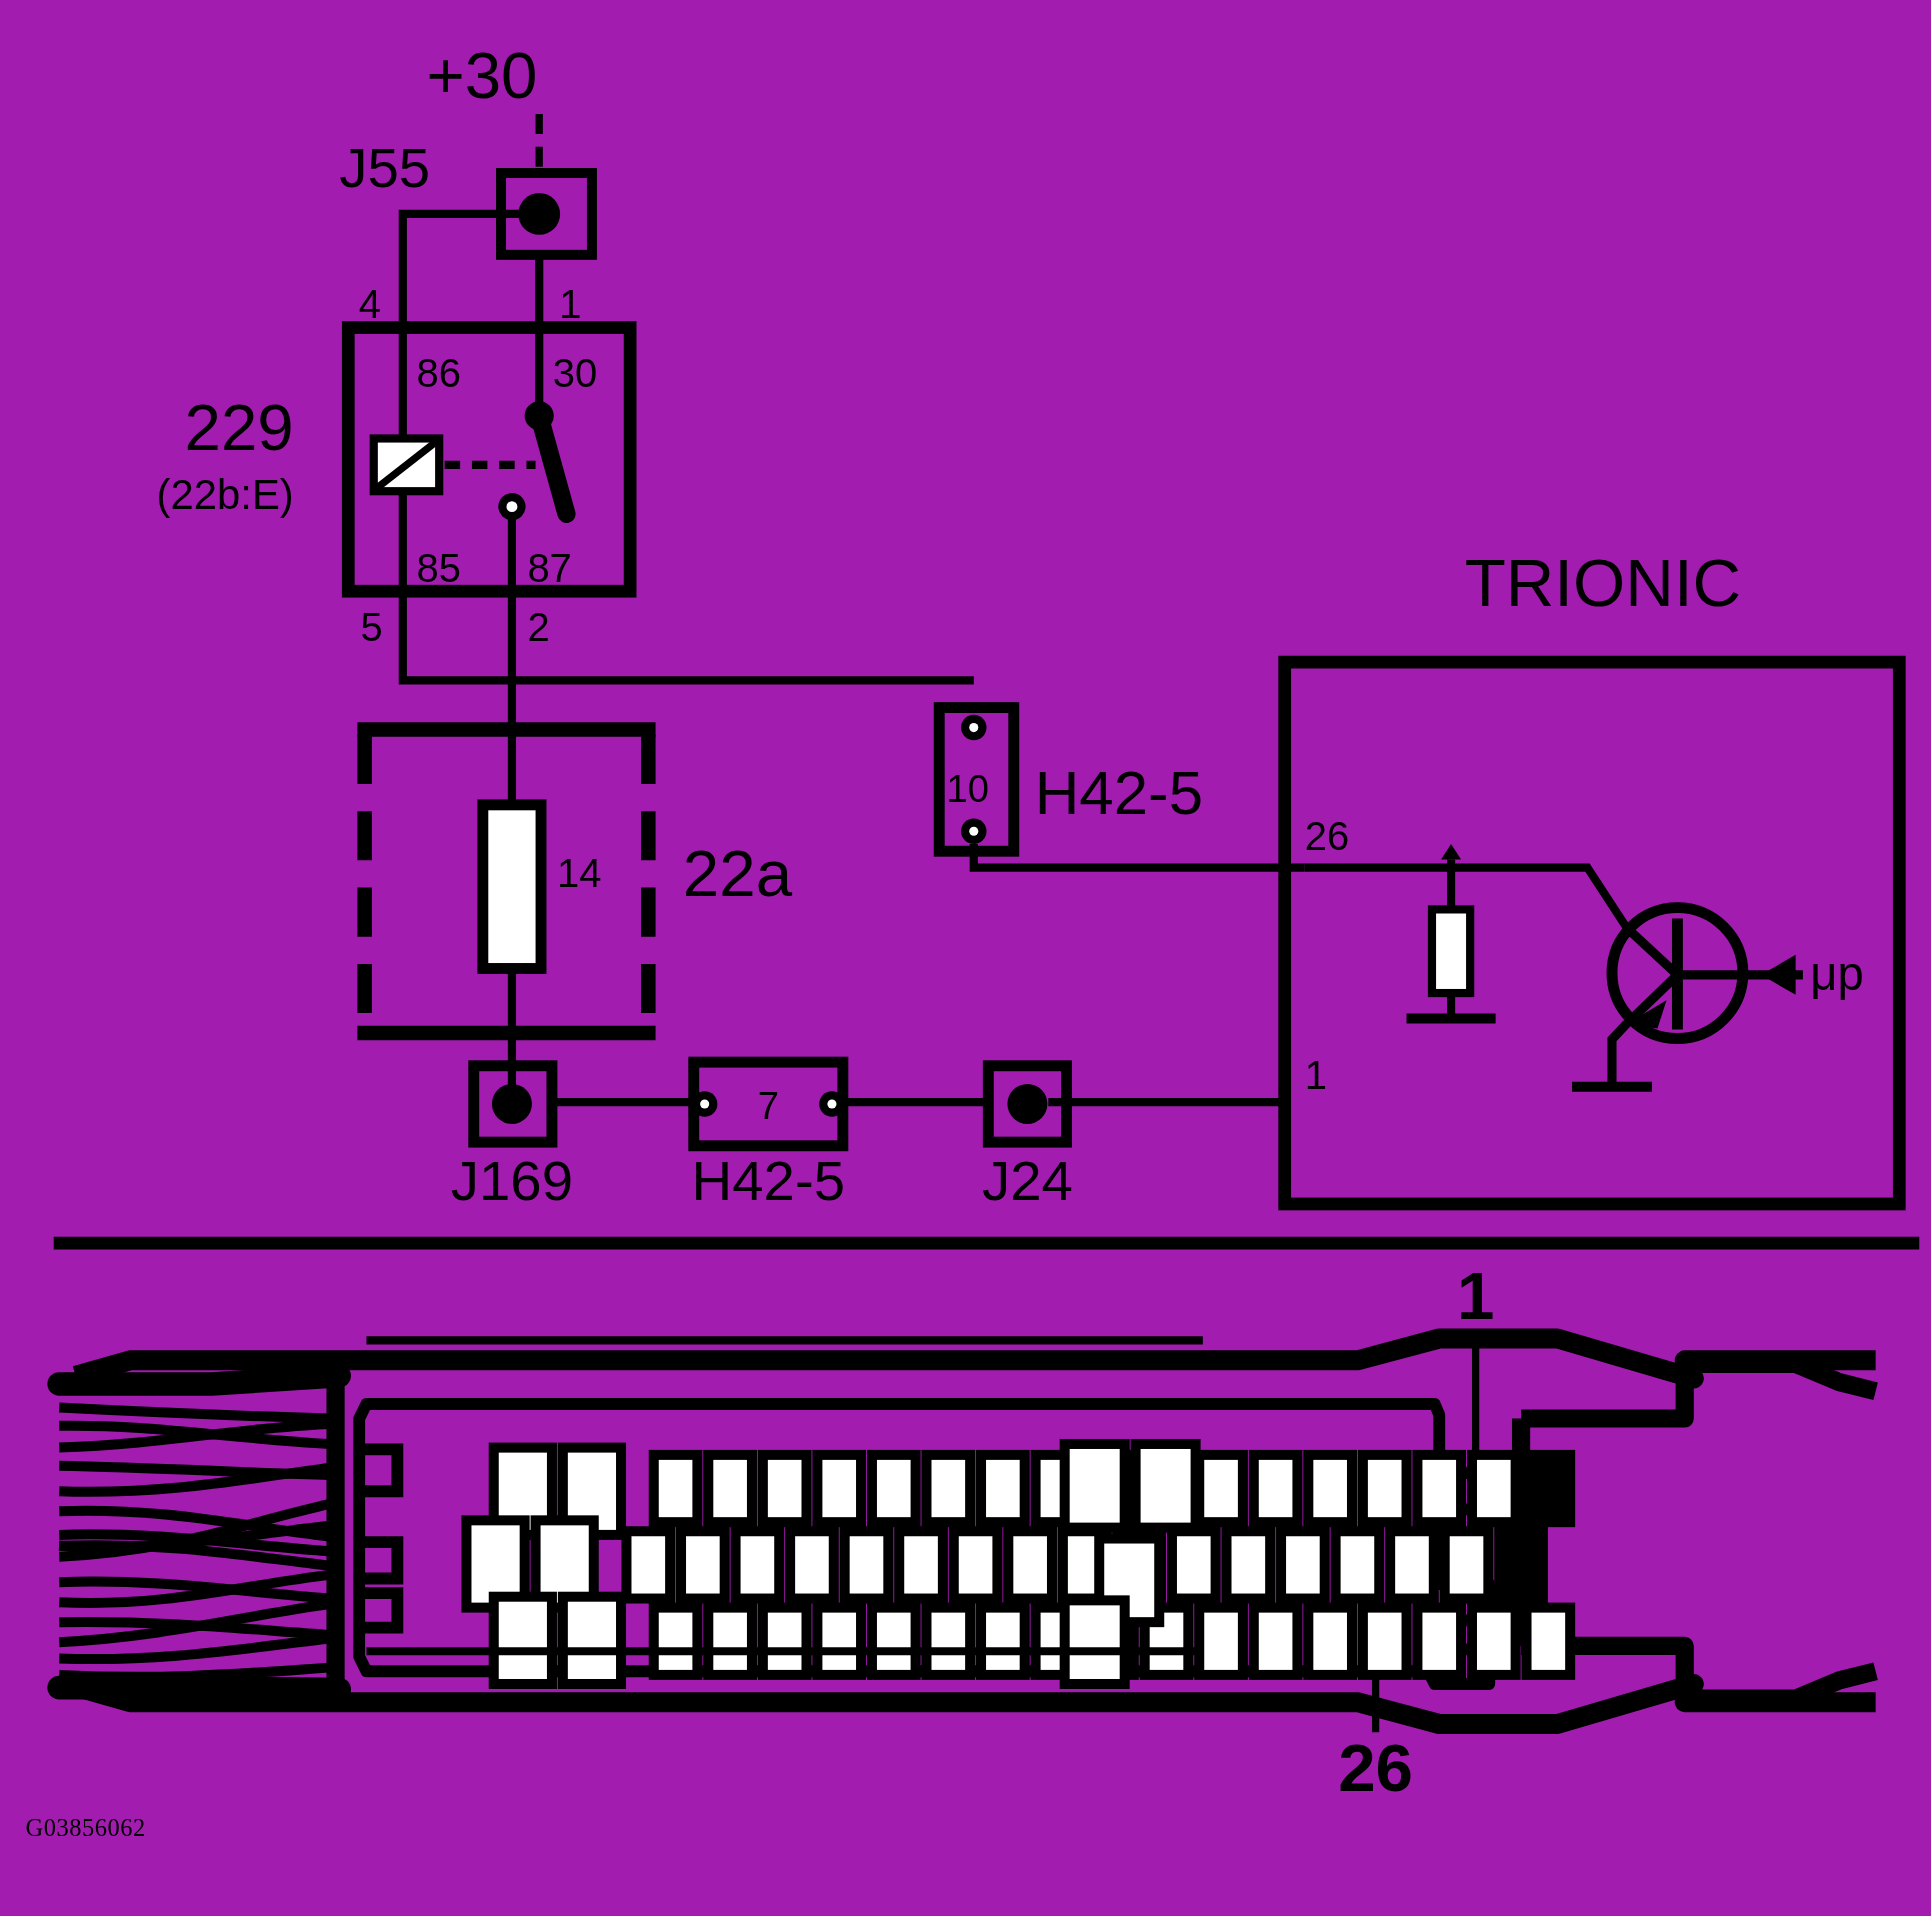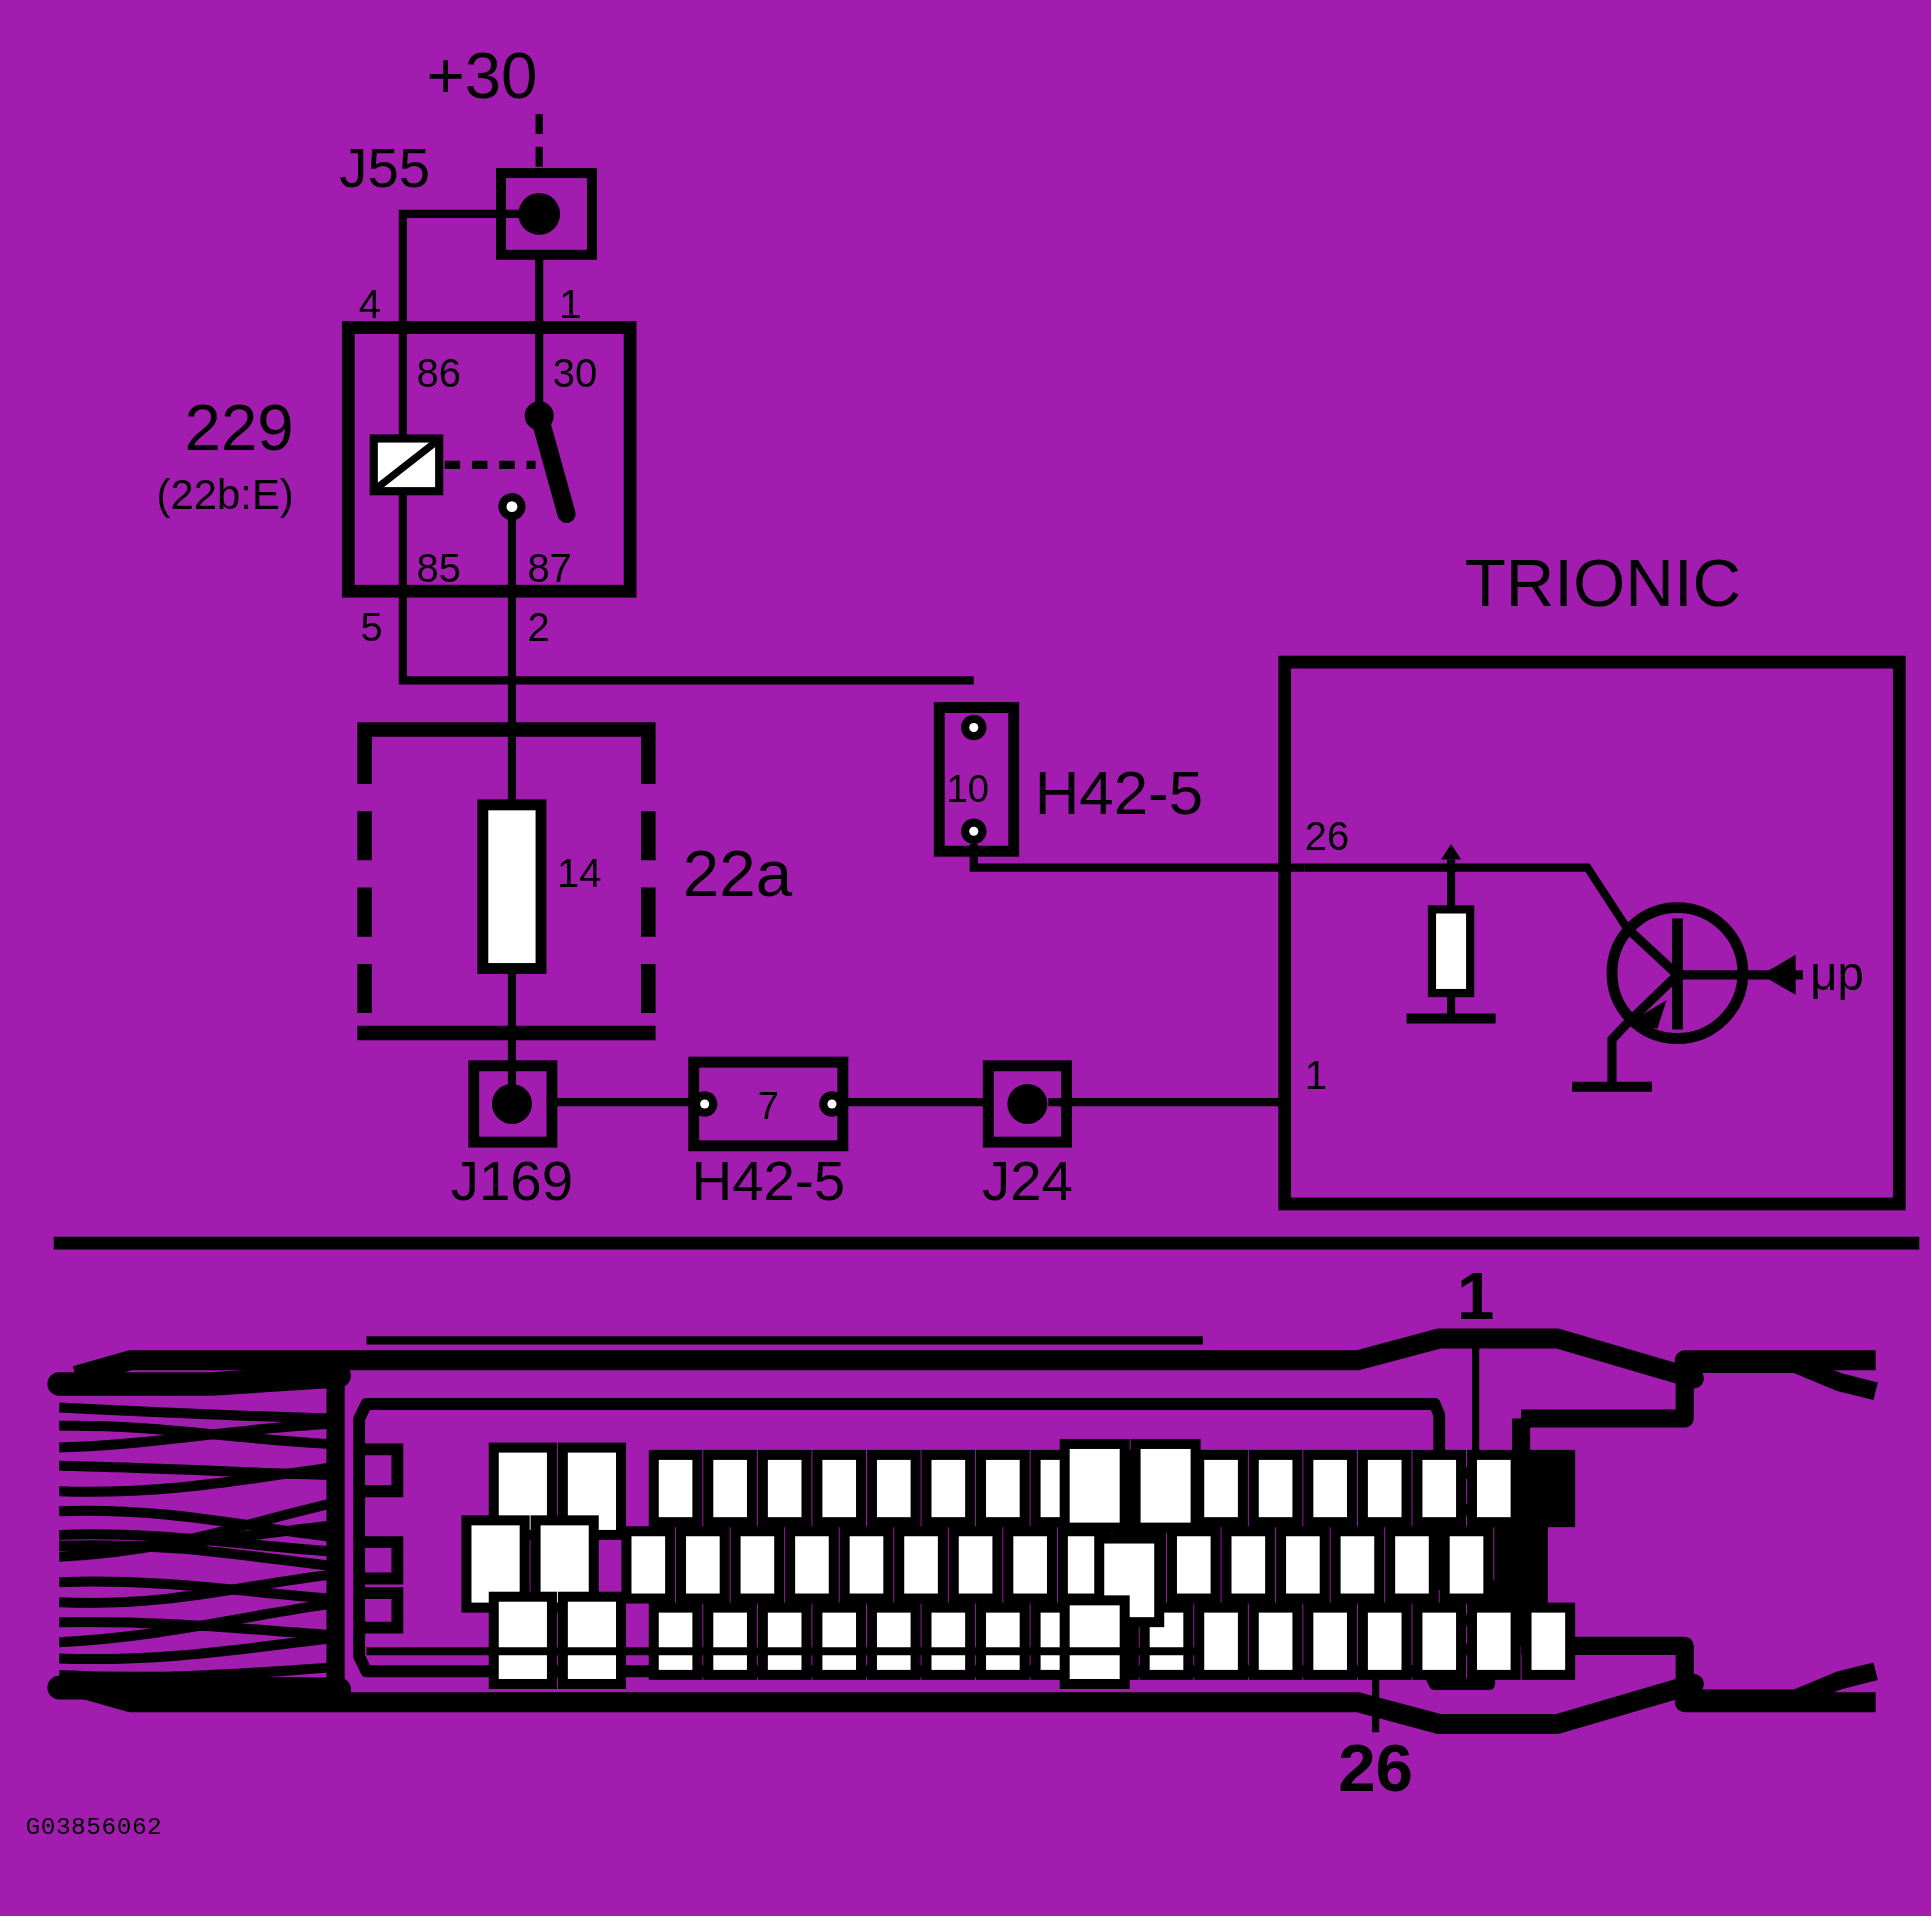--- a/index.html
+++ b/index.html
@@ -1,20 +1,20 @@
 <!DOCTYPE html>
 <html style="font-size:14.5px"><head>
 <meta charset="utf-8">
 <style>
   html,body{margin:0;padding:0;background:#ffffff;}
   body{width:1931px;height:1917px;font-family:"Liberation Sans",sans-serif;color:#000;}
   #stage{position:relative;width:1931px;height:1917px;overflow:hidden;background:#a21caf;padding-left:21px;}
   svg{display:block;}
   .lbl{font-family:"Liberation Sans",sans-serif;fill:#000;}
-  #diagid{position:absolute;left:25.5px;top:1814px;font-size:24.5px;letter-spacing:0.5px;font-family:Liberation Mono, monospace;}
+  #diagid{position:absolute;left:25.5px;top:1814px;font-size:24.5px;letter-spacing:0.5px;font-family:Liberation Serif, serif;}
 </style>
 </head>
 <body>
 
 <div id="stage">
 
 <svg width="1931" height="1917" viewBox="0 0 2124 2108" xmlns="http://www.w3.org/2000/svg">
 
   <text class="lbl" id="t-plus30" x="507" y="108" font-size="72" text-anchor="middle">+30</text>
 

